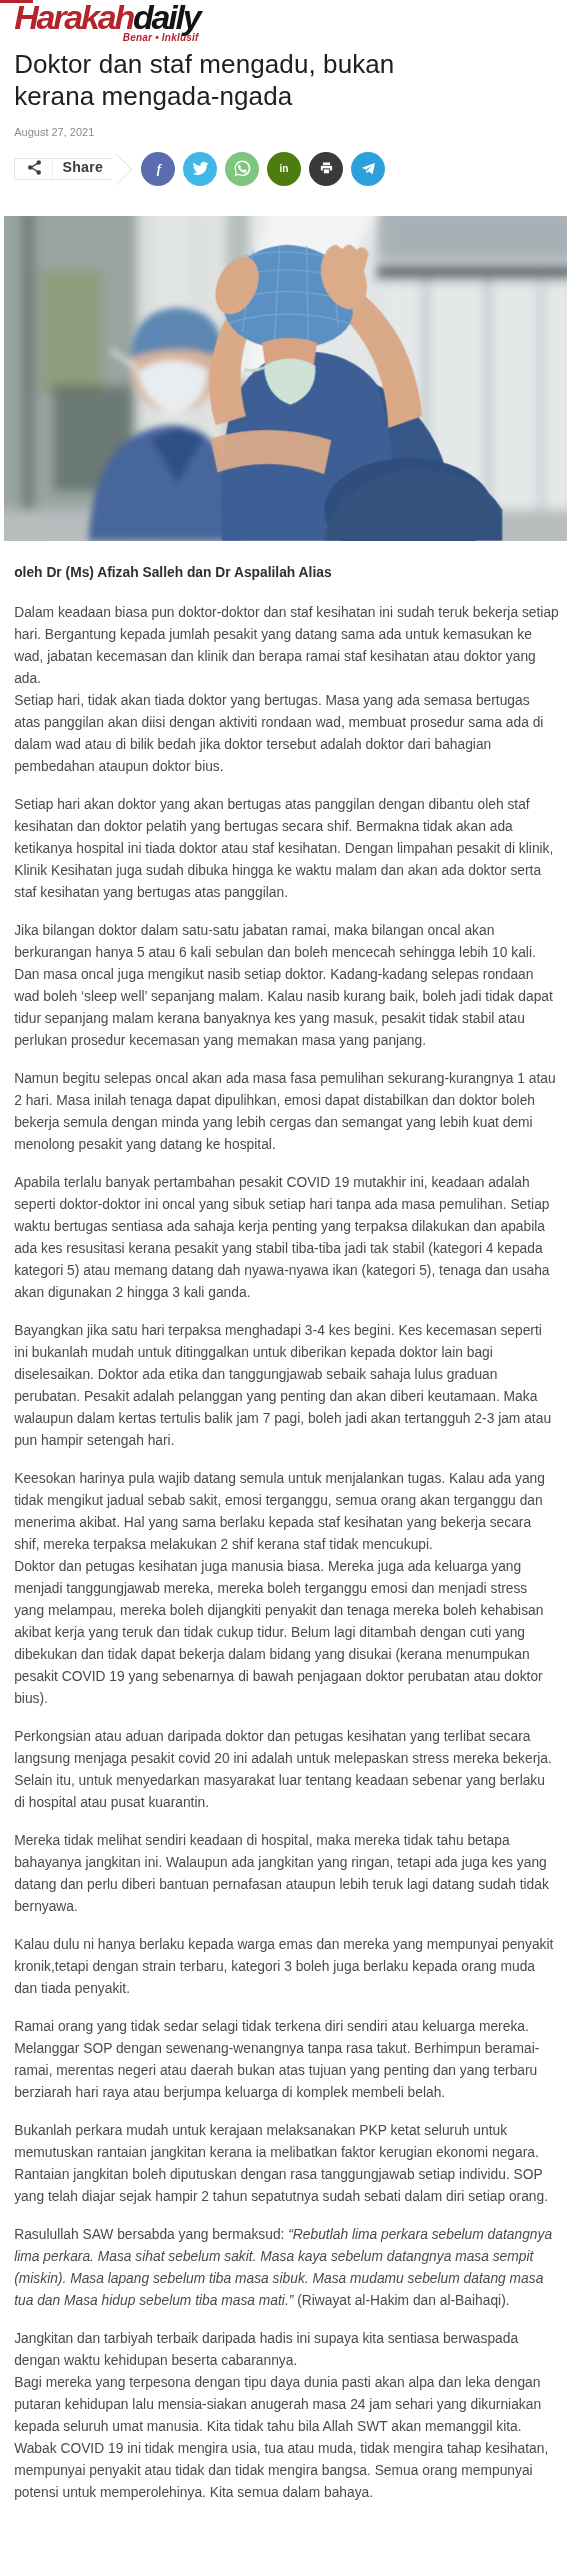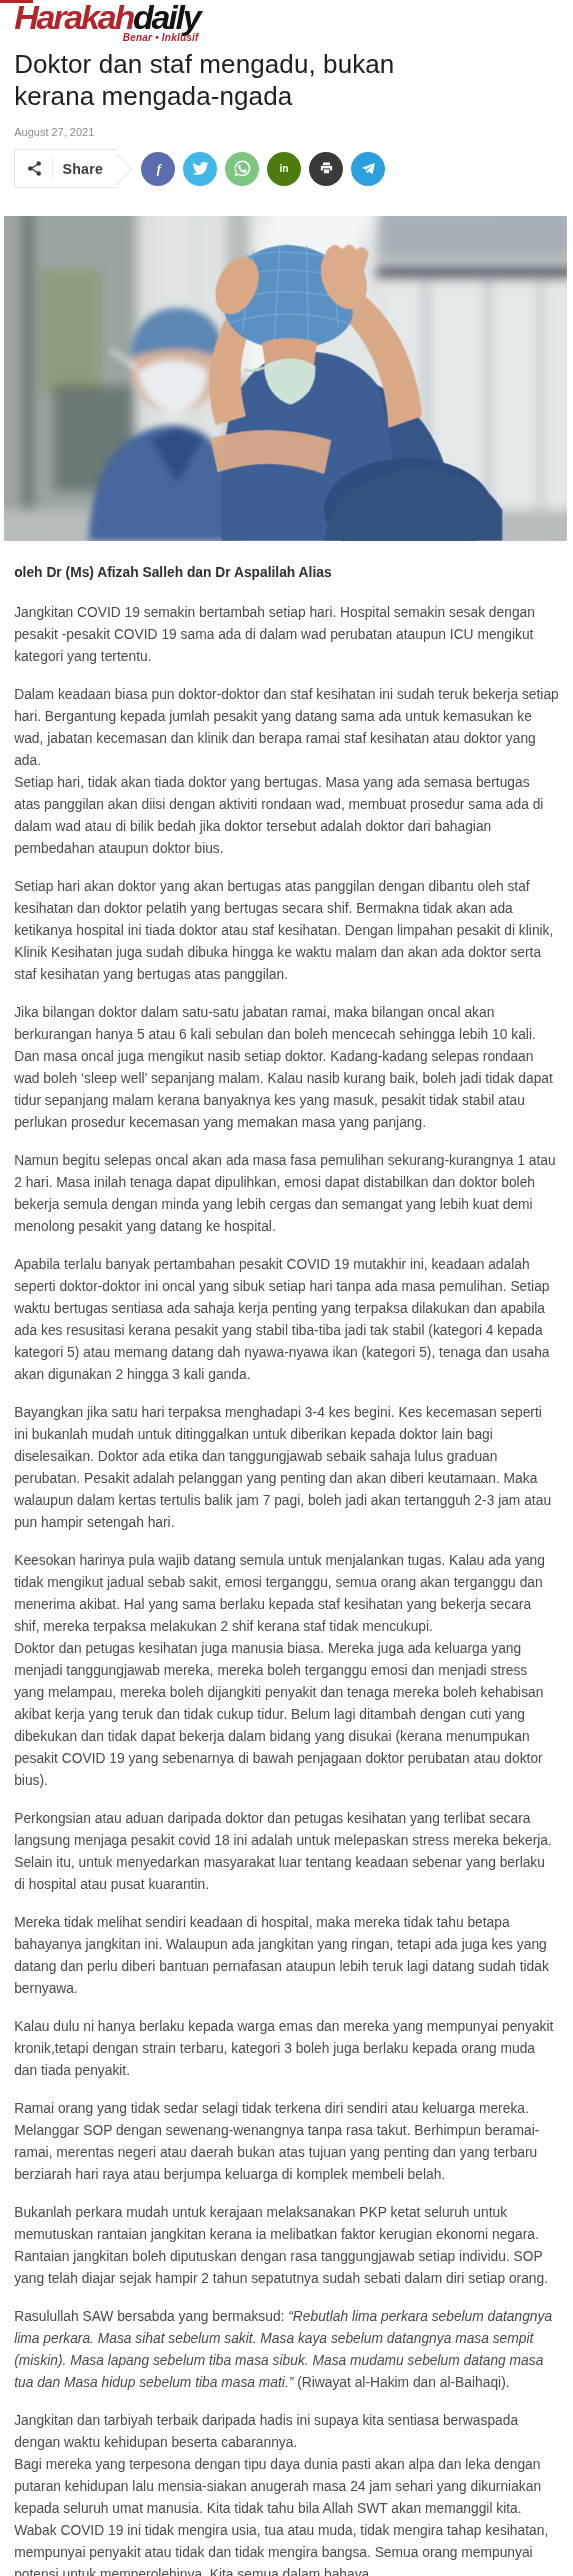--- a/index.html
+++ b/index.html
@@ -13,21 +13,21 @@
   .logo .red{color:#b3252b}
   .logo .black{color:#141414}
   .logo .tagline{position:absolute;right:1px;bottom:-9px;font-size:10px;letter-spacing:0.2px;
         color:#b3252b;font-weight:700}
   
   .title{margin:14.2px 0 0;font-size:26px;line-height:32px;font-weight:500;color:#202020;
          max-width:427px;letter-spacing:0.1px}
   .date{margin-top:14.2px;font-size:11px;color:#8b8b8b}
   
   .share-row{margin-top:9.8px;display:flex;align-items:center;height:41px}
-  .share-btn{position:relative;display:flex;align-items:center;height:39px;background:#fff;
+  .share-btn{position:relative;display:flex;align-items:flex-start;height:22px;background:#fff;
              border:0.9px solid #e4e4e4;border-right:none;padding:0 0 0 10.7px;cursor:pointer;
              font-family:inherit}
   .share-btn .arrow{position:absolute;right:-10.7px;top:50%;width:20.5px;height:20.5px;
              transform:translateY(-50%) rotate(45deg);border-top:0.9px solid #e4e4e4;
              border-right:0.9px solid #e4e4e4;background:#fff}
   .share-btn .divider{width:0.9px;height:23px;background:#ececec;margin:0 9.8px 0 9px}
   .share-btn .label{font-size:14.2px;font-weight:700;color:#3c3c3c;padding-right:14.2px;
              position:relative;z-index:1;letter-spacing:0.2px}
   .share-circles{display:flex;margin-left:24px}
   .circle{width:34px;height:34px;border-radius:50%;margin-right:8px;border:none;padding:0;
@@ -175,31 +175,30 @@
       <path d="M362 40 q10 -14 18 -2 q8 -12 16 0 q8 -8 14 4 l-8 30 -34 -6 Z" fill="#dcab8a"></path>
       <path d="M290 142 Q320 132 352 142 L348 170 Q320 160 294 170 Z" fill="#d8a283"></path>
       <path d="M292 168 Q322 152 350 168 Q352 200 322 212 Q294 202 292 168 Z" fill="#cfe2d6"></path>
       <path d="M292 170 Q280 176 270 172" stroke="#c2d6ca" stroke-width="3" fill="none"></path>
     </g>
   </svg>
 
   <div class="byline">oleh Dr (Ms) Afizah Salleh dan Dr Aspalilah Alias</div>
 
   <div class="article">
-      <p>Jangkitan COVID 19 semakin bertambah setiap hari. Hospital semakin sesak dengan pesakit -pesakit COVID 19 sama ada di dalam wad perubatan ataupun ICU mengikut kategori yang tertentu.</p>
       <p class="tight">Dalam keadaan biasa pun doktor-doktor dan staf kesihatan ini sudah teruk bekerja setiap hari. Bergantung kepada jumlah pesakit yang datang sama ada untuk kemasukan ke wad, jabatan kecemasan dan klinik dan berapa ramai staf kesihatan atau doktor yang ada.</p>
       <p>Setiap hari, tidak akan tiada doktor yang bertugas. Masa yang ada semasa bertugas atas panggilan akan diisi dengan aktiviti rondaan wad, membuat prosedur sama ada di dalam wad atau di bilik bedah jika doktor tersebut adalah doktor dari bahagian pembedahan ataupun doktor bius.</p>
       <p>Setiap hari akan doktor yang akan bertugas atas panggilan dengan dibantu oleh staf kesihatan dan doktor pelatih yang bertugas secara shif. Bermakna tidak akan ada ketikanya hospital ini tiada doktor atau staf kesihatan. Dengan limpahan pesakit di klinik, Klinik Kesihatan juga sudah dibuka hingga ke waktu malam dan akan ada doktor serta staf kesihatan yang bertugas atas panggilan.</p>
       <p>Jika bilangan doktor dalam satu-satu jabatan ramai, maka bilangan oncal akan berkurangan hanya 5 atau 6 kali sebulan dan boleh mencecah sehingga lebih 10 kali. Dan masa oncal juga mengikut nasib setiap doktor. Kadang-kadang selepas rondaan wad boleh ‘sleep well’ sepanjang malam. Kalau nasib kurang baik, boleh jadi tidak dapat tidur sepanjang malam kerana banyaknya kes yang masuk, pesakit tidak stabil atau perlukan prosedur kecemasan yang memakan masa yang panjang.</p>
       <p>Namun begitu selepas oncal akan ada masa fasa pemulihan sekurang-kurangnya 1 atau 2 hari. Masa inilah tenaga dapat dipulihkan, emosi dapat distabilkan dan doktor boleh bekerja semula dengan minda yang lebih cergas dan semangat yang lebih kuat demi menolong pesakit yang datang ke hospital.</p>
       <p>Apabila terlalu banyak pertambahan pesakit COVID 19 mutakhir ini, keadaan adalah seperti doktor-doktor ini oncal yang sibuk setiap hari tanpa ada masa pemulihan. Setiap waktu bertugas sentiasa ada sahaja kerja penting yang terpaksa dilakukan dan apabila ada kes resusitasi kerana pesakit yang stabil tiba-tiba jadi tak stabil (kategori 4 kepada kategori 5) atau memang datang dah nyawa-nyawa ikan (kategori 5), tenaga dan usaha akan digunakan 2 hingga 3 kali ganda.</p>
       <p>Bayangkan jika satu hari terpaksa menghadapi 3-4 kes begini. Kes kecemasan seperti ini bukanlah mudah untuk ditinggalkan untuk diberikan kepada doktor lain bagi diselesaikan. Doktor ada etika dan tanggungjawab sebaik sahaja lulus graduan perubatan. Pesakit adalah pelanggan yang penting dan akan diberi keutamaan. Maka walaupun dalam kertas tertulis balik jam 7 pagi, boleh jadi akan tertangguh 2-3 jam atau pun hampir setengah hari.</p>
       <p class="tight">Keesokan harinya pula wajib datang semula untuk menjalankan tugas. Kalau ada yang tidak mengikut jadual sebab sakit, emosi terganggu, semua orang akan terganggu dan menerima akibat. Hal yang sama berlaku kepada staf kesihatan yang bekerja secara shif, mereka terpaksa melakukan 2 shif kerana staf tidak mencukupi.</p>
       <p>Doktor dan petugas kesihatan juga manusia biasa. Mereka juga ada keluarga yang menjadi tanggungjawab mereka, mereka boleh terganggu emosi dan menjadi stress yang melampau, mereka boleh dijangkiti penyakit dan tenaga mereka boleh kehabisan akibat kerja yang teruk dan tidak cukup tidur. Belum lagi ditambah dengan cuti yang dibekukan dan tidak dapat bekerja dalam bidang yang disukai (kerana menumpukan pesakit COVID 19 yang sebenarnya di bawah penjagaan doktor perubatan atau doktor bius).</p>
-      <p>Perkongsian atau aduan daripada doktor dan petugas kesihatan yang terlibat secara langsung menjaga pesakit covid 18 ini adalah untuk melepaskan stress mereka bekerja. Selain itu, untuk menyedarkan masyarakat luar tentang keadaan sebenar yang berlaku di hospital atau pusat kuarantin.</p>
+      <p>Perkongsian atau aduan daripada doktor dan petugas kesihatan yang terlibat secara langsung menjaga pesakit covid 20 ini adalah untuk melepaskan stress mereka bekerja. Selain itu, untuk menyedarkan masyarakat luar tentang keadaan sebenar yang berlaku di hospital atau pusat kuarantin.</p>
       <p>Mereka tidak melihat sendiri keadaan di hospital, maka mereka tidak tahu betapa bahayanya jangkitan ini. Walaupun ada jangkitan yang ringan, tetapi ada juga kes yang datang dan perlu diberi bantuan pernafasan ataupun lebih teruk lagi datang sudah tidak bernyawa.</p>
       <p>Kalau dulu ni hanya berlaku kepada warga emas dan mereka yang mempunyai penyakit kronik,tetapi dengan strain terbaru, kategori 3 boleh juga berlaku kepada orang muda dan tiada penyakit.</p>
       <p>Ramai orang yang tidak sedar selagi tidak terkena diri sendiri atau keluarga mereka. Melanggar SOP dengan sewenang-wenangnya tanpa rasa takut. Berhimpun beramai-ramai, merentas negeri atau daerah bukan atas tujuan yang penting dan yang terbaru berziarah hari raya atau berjumpa keluarga di komplek membeli belah.</p>
       <p>Bukanlah perkara mudah untuk kerajaan melaksanakan PKP ketat seluruh untuk memutuskan rantaian jangkitan kerana ia melibatkan faktor kerugian ekonomi negara. Rantaian jangkitan boleh diputuskan dengan rasa tanggungjawab setiap individu. SOP yang telah diajar sejak hampir 2 tahun sepatutnya sudah sebati dalam diri setiap orang.</p>
       <p><span>Rasulullah SAW bersabda yang bermaksud: </span><span class="italic">“Rebutlah lima perkara sebelum datangnya lima perkara. Masa sihat sebelum sakit. Masa kaya sebelum datangnya masa sempit (miskin). Masa lapang sebelum tiba masa sibuk. Masa mudamu sebelum datang masa tua dan Masa hidup sebelum tiba masa mati.”</span><span> (Riwayat al-Hakim dan al-Baihaqi).</span></p>
       <p class="tight">Jangkitan dan tarbiyah terbaik daripada hadis ini supaya kita sentiasa berwaspada dengan waktu kehidupan beserta cabarannya.</p>
       <p>Bagi mereka yang terpesona dengan tipu daya dunia pasti akan alpa dan leka dengan putaran kehidupan lalu mensia-siakan anugerah masa 24 jam sehari yang dikurniakan kepada seluruh umat manusia. Kita tidak tahu bila Allah SWT akan memanggil kita. Wabak COVID 19 ini tidak mengira usia, tua atau muda, tidak mengira tahap kesihatan, mempunyai penyakit atau tidak dan tidak mengira bangsa. Semua orang mempunyai potensi untuk memperolehinya. Kita semua dalam bahaya.</p>
     </div>
 
 </div>

